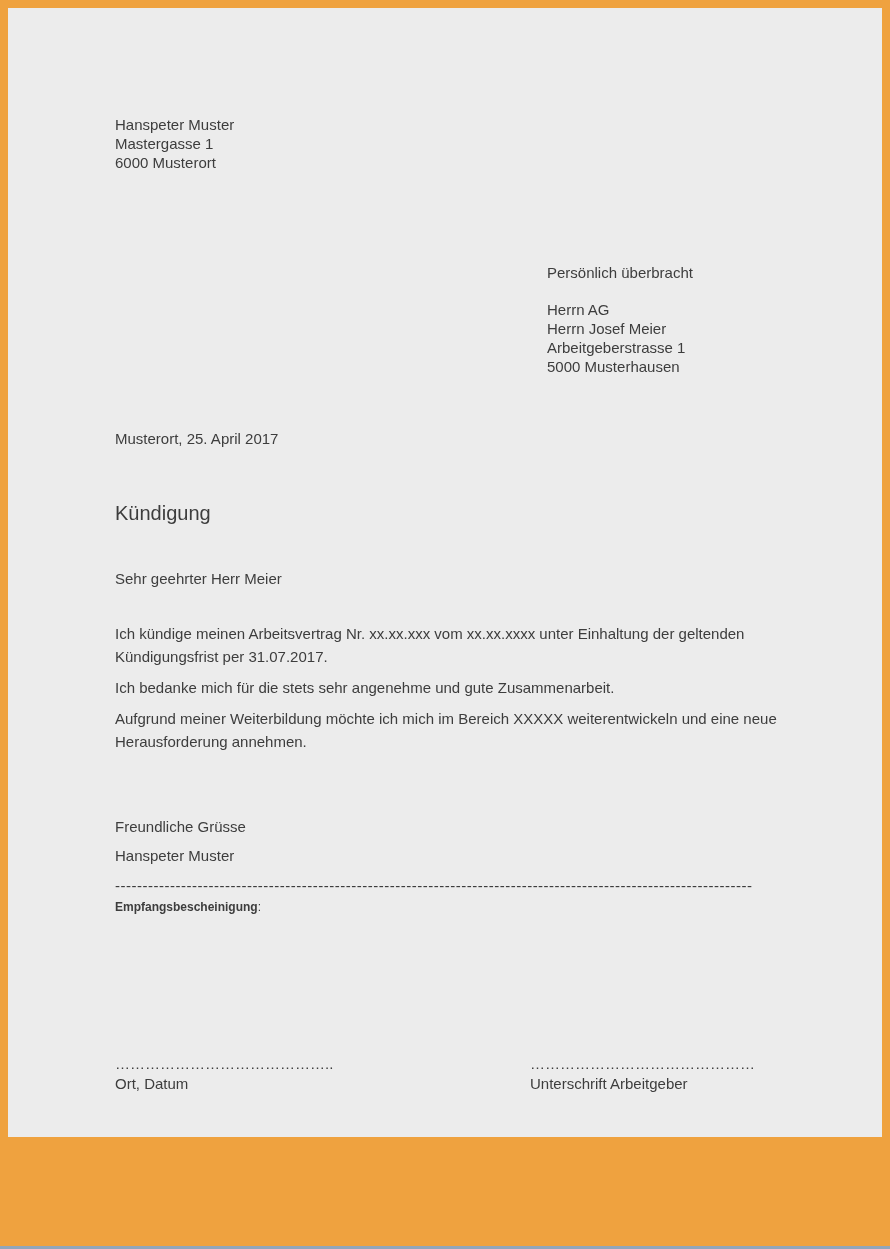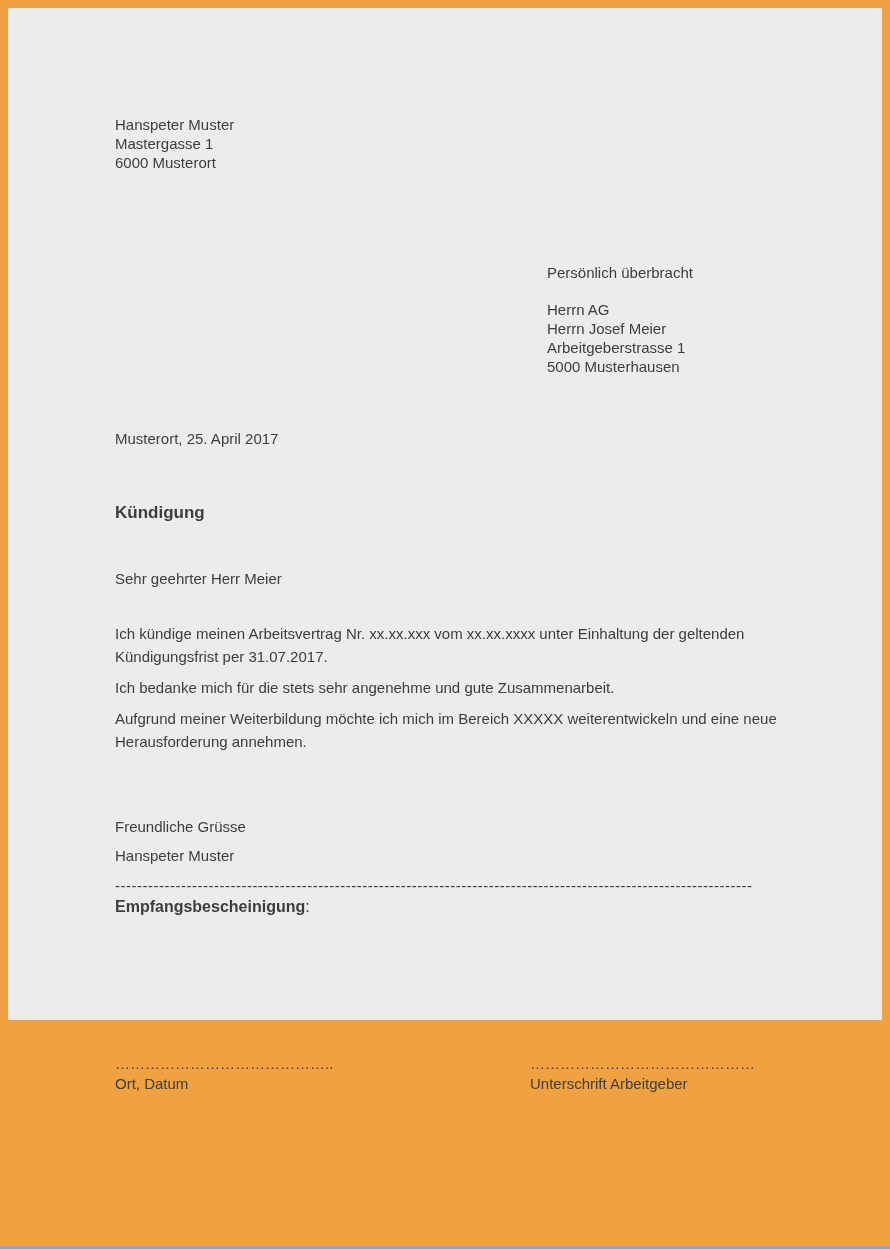--- a/index.html
+++ b/index.html
@@ -17,49 +17,49 @@
   .frame{
     position:relative;
     width:890px;
     height:1249px;
     background:var(--frame-color);
     overflow:hidden;
   }
   .paper{
     position:absolute;
     left:8px; top:8px;
-    width:874px; height:1012px;
+    width:874px; height:1129px;
     background:var(--paper-color);
     font-size:15px;
     line-height:19px;
   }
   .bottom-edge{
     position:absolute;
     left:0; bottom:0;
     width:100%; height:3px;
     background:var(--edge-color);
   }
   .abs{position:absolute;}
   .sender{left:107px; top:107px;}
   .delivery-note{left:539px; top:255px; font-weight:normal;}
   .recipient{left:539px; top:292px;}
   .date-line{left:107px; top:421px;}
-  .subject{left:107px; top:494px; font-size:17px; font-weight:bold; line-height:22px;}
+  .subject{left:107px; top:494px; font-size:20px; font-weight:normal; line-height:22px;}
   .salutation{left:107px; top:561px;}
   .body-paragraphs{left:107px; top:614px; width:665px; line-height:23px;}
   .body-paragraphs p{margin:0 0 8px 0;}
   .closing{left:107px; top:778px;margin-top:31px;}
   .sig-name{left:107px; top:838px;}
   .dashes{
     left:107px; top:868px;
     width:638px; height:19px;
     white-space:nowrap; overflow:hidden;
     letter-spacing:0.5px;
   }
-  .receipt-heading{left:107px; top:889px; font-size:16px; line-height:20px;}
+  .receipt-heading{left:107px; top:889px; font-size:12px; line-height:20px;}
   .receipt-heading .title{font-weight:bold;}
   .receipt-heading .colon{font-weight:normal;}
   .receipt-body{left:107px; top:948px; width:665px; line-height:28px; text-align:justify;}
   .sig-field{top:1046px;}
   .sig-field-left{left:107px;}
   .sig-field-right{left:522px;}
   .sig-field .dots{line-height:20px; white-space:nowrap;}
   .sig-field .label{line-height:19px;}
 </style>
 </head>

